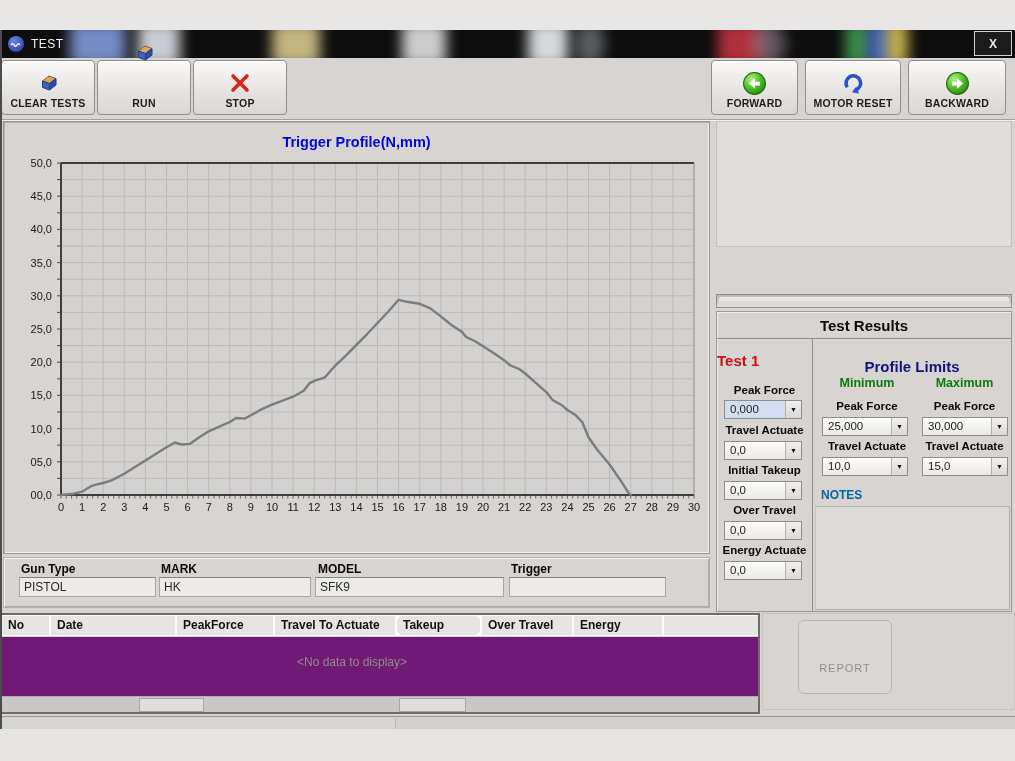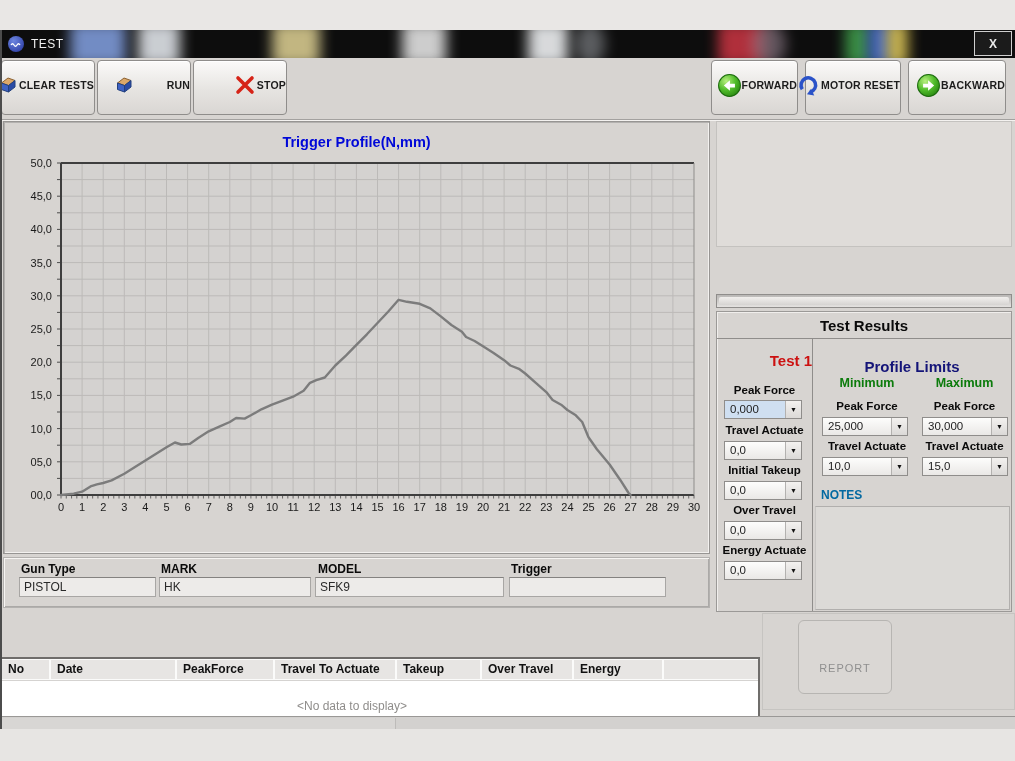--- a/index.html
+++ b/index.html
@@ -24,42 +24,42 @@
   .win-edge-left{left:0;top:30px;width:2px;height:699px;background:#4c4c4c;z-index:40;}
   .desktop-bottom{left:0;top:729px;width:1015px;height:32px;background:#e7e5e3;z-index:41;}
   .status-strip{left:0;top:716px;width:1015px;height:13px;background:#d3d1cf;border-top:1px solid #9a9896;z-index:39;}
   .status-seg{position:absolute;top:1px;height:11px;border-right:1px solid #bdbbb9;background:#d8d6d4;}
 
   
   .toolbar{left:0;top:58px;width:1015px;height:61px;background:var(--window-bg,#d7d4d1);
       border-bottom:1px solid #a3a19f;box-shadow:0 1px 0 #f4f2f0;}
   .tbtn{position:absolute;top:2px;height:55px;border:1px solid #8f8d8b;border-radius:4px;
       background:linear-gradient(180deg,#fbfaf9 0%,#e6e4e1 55%,#d9d6d3 100%);
-      box-shadow:inset 0 1px 0 #ffffff;display:flex;flex-direction:row;align-items:center;
+      box-shadow:inset 0 1px 0 #ffffff;display:flex;flex-direction:column;align-items:center;
       justify-content:flex-end;padding-bottom:5px;box-sizing:border-box;cursor:default;}
   .tbtn .ticon{height:28px;display:flex;align-items:center;justify-content:center;}
   .tbtn .tlabel{font-size:10.5px;font-weight:700;color:#1c1c1c;letter-spacing:.2px;white-space:nowrap;}
 
   
   .chart-panel{left:3px;top:121px;width:707px;height:433px;background:var(--window-bg,#d7d4d1);
       border:1px solid #979593;box-shadow:inset 1px 1px 0 #b3b1af, inset -1px -1px 0 #f3f1ef;box-sizing:border-box;}
   .chart-title{position:absolute;left:0;top:12px;width:100%;text-align:center;
       font-size:14.5px;font-weight:700;color:var(--chart-title,#0008d8);}
   #chart-svg{position:absolute;left:0;top:27px;}
   #chart-svg text.tick{font-family:"Liberation Sans",sans-serif;font-size:11px;fill:#1a1a1a;}
 
   
   .form-panel{left:3px;top:557px;width:707px;height:51px;background:var(--window-bg,#d7d4d1);
       border:1px solid #b3b1af;box-shadow:inset 1px 1px 0 #f6f4f2, inset -1px -1px 0 #aba9a7;box-sizing:border-box;}
   .lbl{font-weight:700;font-size:12px;color:#0a0a0a;white-space:nowrap;}
   .tinput{position:absolute;background:#edebe9;border:1px solid #a8a6a4;border-top-color:#848280;
       font-family:"Liberation Sans",sans-serif;font-size:12px;color:#2a2a2a;padding:0 4px;height:18px;box-sizing:content-box;}
 
   
-  .grid-table{left:0;top:613px;width:760px;height:101px;background:#ffffff;border:2px solid #6f6d6b;box-sizing:border-box;margin-top:44px;}
+  .grid-table{left:0;top:613px;width:760px;height:101px;background:#701a75;border:2px solid #6f6d6b;box-sizing:border-box;}
   .gt-header{position:absolute;left:0;top:0;width:100%;height:21px;display:flex;background:#fbfbfa;
       border-bottom:1px solid #d5d3d1;}
   .gt-h{background:#e7e5e3;margin:1px 2px 1px 0;padding:2px 0 0 6px;font-size:12px;font-weight:700;
       color:#111;box-sizing:border-box;white-space:nowrap;overflow:hidden;}
   .gt-empty{position:absolute;left:0;top:40px;width:700px;text-align:center;font-size:12px;color:#8f8d8b;}
   .gt-scroll{position:absolute;left:0;bottom:0;width:100%;height:15px;background:#cac8c6;border-top:1px solid #b1afad;}
   .gt-thumb{position:absolute;top:1px;height:12px;background:#e1dfdd;border:1px solid #a9a7a5;}
 
   
   .right-empty{left:716px;top:121px;width:296px;height:126px;background:#dfdcd9;border:1px solid #c4c2bf;box-sizing:border-box;}
@@ -67,21 +67,21 @@
   .progress{left:716px;top:294px;width:296px;height:14px;border:1px solid #8f8d8b;
       background:linear-gradient(180deg,#b9b7b5,#e4e2e0);box-sizing:border-box;}
   .progress .inner{position:absolute;left:2px;top:2px;right:2px;bottom:2px;border-radius:2px;
       background:linear-gradient(180deg,#f1efed,#d6d4d2);}
 
   .results{left:716px;top:311px;width:296px;height:301px;background:var(--window-bg,#d7d4d1);
       border:1px solid #9b9997;box-shadow:inset 1px 1px 0 #f0eeec;box-sizing:border-box;}
   .results-header{position:absolute;left:0;top:0;width:100%;height:26px;border-bottom:1px solid #8f8d8b;
       display:flex;align-items:center;justify-content:center;font-size:15px;font-weight:700;color:#0a0a0a;}
   .test1-col{position:absolute;left:0;top:26px;width:95px;bottom:0;border-right:1px solid #8f8d8b;}
-  .test1-title{position:absolute;left:0;top:14px;width:100%;text-align:right;
+  .test1-title{position:absolute;left:0;top:14px;width:100%;text-align:left;
       font-size:15px;font-weight:700;color:var(--test1,#cc1111);}
   .t1-lbl{position:absolute;width:100%;text-align:center;font-weight:700;font-size:11.5px;color:#0a0a0a;white-space:nowrap;}
   .dd{position:absolute;height:19px;background:linear-gradient(180deg,#fdfdfc,#eae8e6);
       border:1px solid #8f8d8b;display:flex;align-items:stretch;box-sizing:border-box;cursor:default;}
   .dd-val{flex:1;font-size:11.5px;color:#222;padding:2px 0 0 5px;white-space:nowrap;overflow:hidden;}
   .dd-val.sel{background:#cfdff1;}
   .dd-btn{width:15px;display:flex;align-items:center;justify-content:center;font-size:7px;color:#111;
       border-left:1px solid #b3b1af;background:linear-gradient(180deg,#f3f1ef,#dbd9d7);}
   .limits-col{position:absolute;left:96px;top:26px;right:0;bottom:0;}
   .limits-title{position:absolute;left:0;top:20px;width:100%;text-align:center;
@@ -449,21 +449,21 @@
   <span class="lbl abs" style="left:507px;top:4px;">Trigger</span>
   <input class="tinput" style="left: 505px; top: 19px; width: 147px;" value="">
 </div>
 
 <div class="abs grid-table">
   <div class="gt-header">
     <div class="gt-h" style="width:47px;">No</div>
     <div class="gt-h" style="width:124px;">Date</div>
     <div class="gt-h" style="width:96px;">PeakForce</div>
     <div class="gt-h" style="width:120px;">Travel To Actuate</div>
-    <div class="gt-h" style="width:83px;">Takeup</div>
+    <div class="gt-h" style="width:83px;border-radius:6px;">Takeup</div>
     <div class="gt-h" style="width:90px;">Over Travel</div>
     <div class="gt-h" style="width:88px;">Energy</div>
     <div class="gt-h" style="flex:1;margin-right:0;"></div>
   </div>
   <div class="gt-empty">&lt;No data to display&gt;</div>
   <div class="gt-scroll">
     <div class="gt-thumb" style="left:137px;width:63px;"></div>
     <div class="gt-thumb" style="left:397px;width:65px;"></div>
   </div>
 </div>

